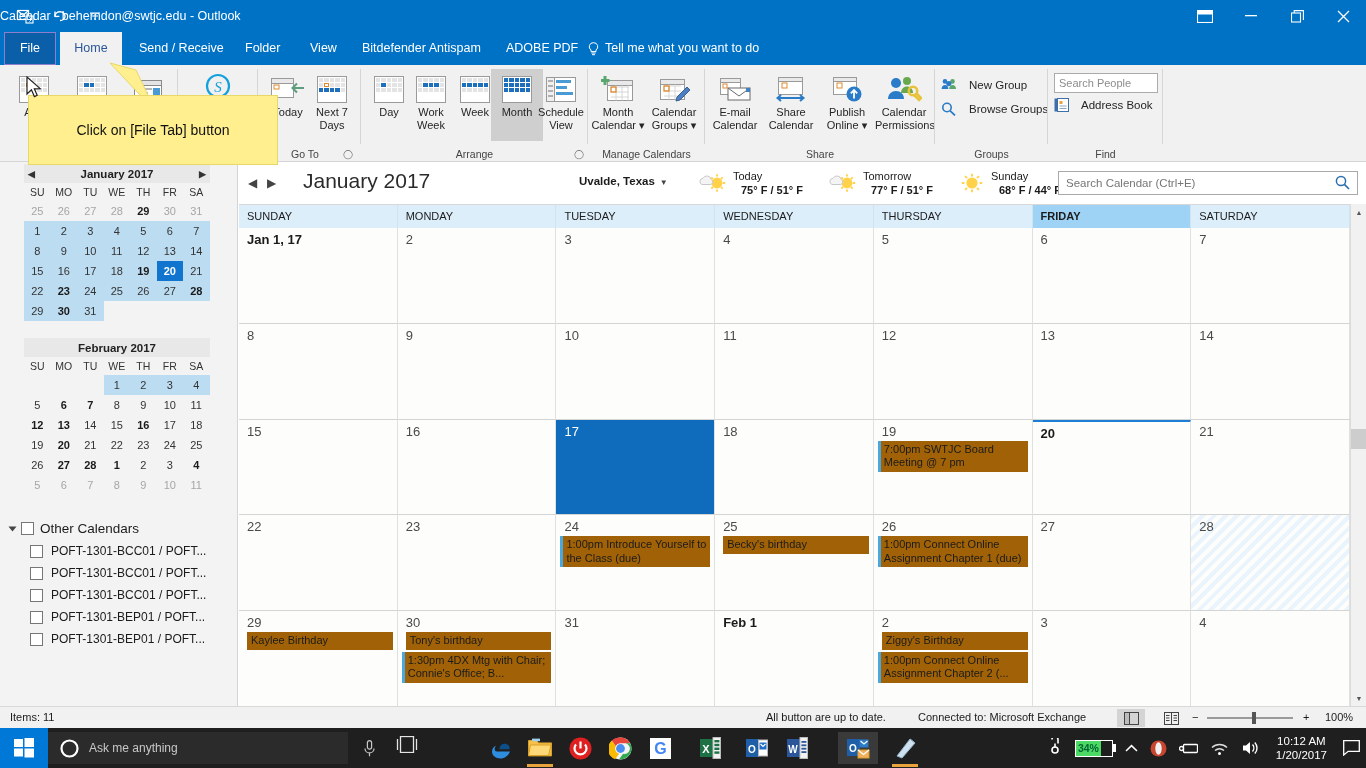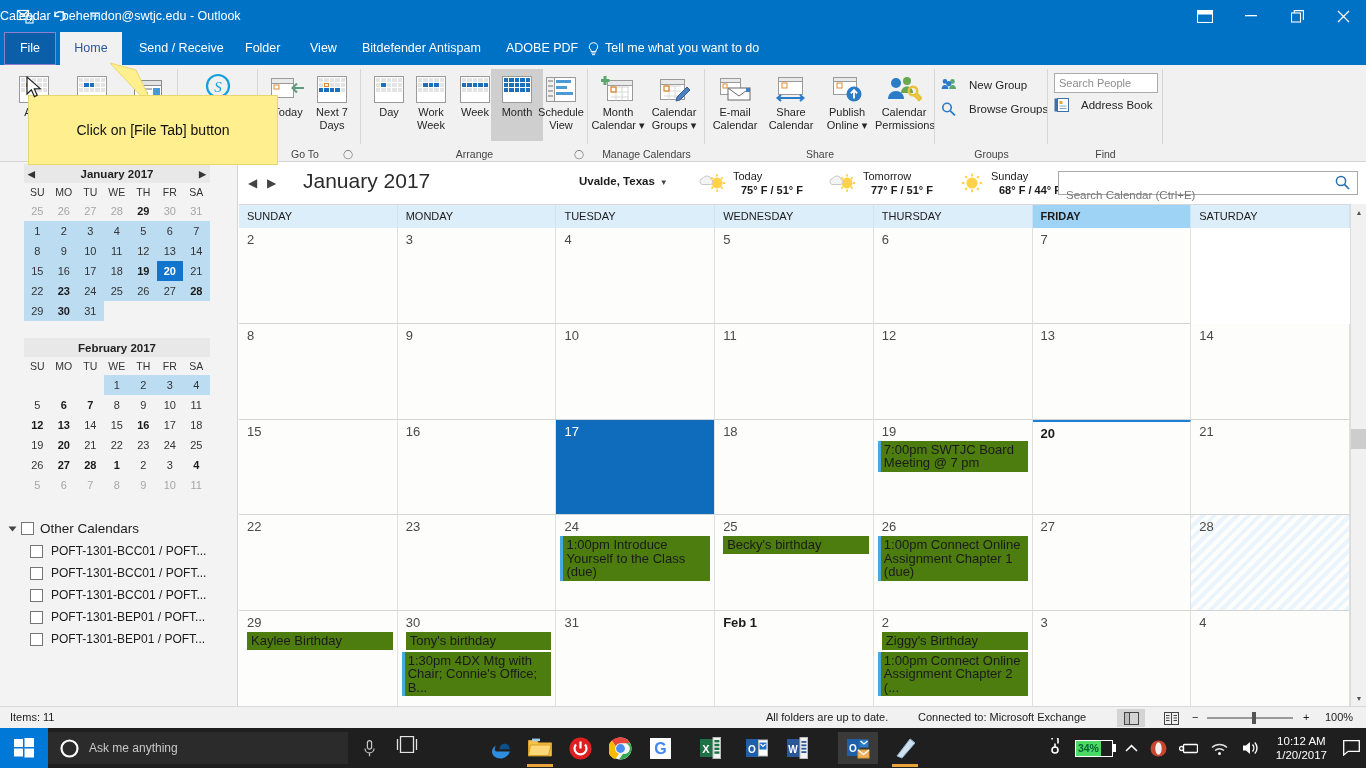--- a/index.html
+++ b/index.html
@@ -130,21 +130,21 @@
   #navprev { left: 9px; } #navnext { left: 28px; }
   #monthtitle { position:absolute; left:64px; top:7px; font-size:21px; color:#2b2b2b; font-weight:400; }
   #loc { position:absolute; left:340px; top:13px; font-size:11.5px; font-weight:bold; color:#1b1b1b; cursor:pointer; }
   #loc .caret { font-size:8px; margin-left:5px; color:#444; }
   .wx { position:absolute; top:7px; display:flex; align-items:center; gap:6px; }
   .wx .txt { font-size:11px; color:#1b1b1b; line-height:14px; }
   .wx .txt b { font-weight:bold;margin-left:8px; }
   #calsearch {
     position:absolute; right:8px; top:9px; width:300px; height:24px;
     border:1px solid #a9a9a9; background:#fff; font-size:11.5px; color:#767676;
-    padding: 12px 26px 0 7px; line-height:22px;
+    padding: 0 26px 0 7px; line-height:22px;
   }
   #calsearch-icon { position:absolute; right:16px; top:13px; color:#2a6fb0; cursor:pointer; }
 
   
   #grid {
     position:absolute; top: 204px; left: 239px; width: 1111px; height: 502px;
     background:#fff; border-top:1px solid #d8d8d8;
   }
   #dowrow { display:grid; grid-template-columns: repeat(7, 1fr); height: 23px; background:#ddeefb; }
   #dowrow div {
@@ -161,21 +161,21 @@
   .cell .dnum { font-size: 13px; color: #4a4a4a; padding: 4px 0 0 8px; display:block; }
   .cell.bold .dnum { font-weight: bold; color: #1b1b1b; }
   .cell.todaycell { border-top: 2px solid #1c7fd4; background:#fdfdfb; }
   .cell.todaycell .dnum { font-weight: bold; color: #1b1b1b; }
   .cell.selected { background: #0f6cbd; }
   .cell.selected .dnum { color: #fff; }
   .cell.hatch {
     background-image: repeating-linear-gradient(-45deg, #eaf4fc 0 4px, #fdfdfb 4px 8px);
   }
   .evt {
-    margin: 2px 4px 0 4px; background: #4d7c0f; font-size: 13px; color: #1b1b1b;
+    margin: 2px 4px 0 4px; background: #a16207; font-size: 11px; color: #1b1b1b;
     line-height: 13.5px; padding: 2px 3px 2px 6px; position: relative; cursor: pointer;
   }
   .evt::before { content:""; position:absolute; left:0; top:0; bottom:0; width:3px; background:#4aa8e0; }
   .evt.allday::before { background:#fff; width:4px; }
   .evt.allday { padding-left:8px; }
 
   
   #gscroll {
     position:absolute; top:204px; left:1350px; width:16px; height:502px; background:#f1f1f1;
     border-left:1px solid #dcdcdc;
@@ -856,20 +856,23 @@
       <div>SUNDAY</div>
       <div>MONDAY</div>
       <div>TUESDAY</div>
       <div>WEDNESDAY</div>
       <div>THURSDAY</div>
       <div class="todaycol">FRIDAY</div>
       <div>SATURDAY</div>
     </div>
   <div id="weeks">
       <div class="week">
+        <div class="cell bold">
+          <span class="dnum">Jan 1, 17</span>
+        </div>
         <div class="cell">
           <span class="dnum">2</span>
         </div>
         <div class="cell">
           <span class="dnum">3</span>
         </div>
         <div class="cell">
           <span class="dnum">4</span>
         </div>
         <div class="cell">
@@ -987,21 +990,21 @@
 </div>
 
 <div id="gscroll">
   <div class="sbtn" style="position:absolute;top:0;">▲</div>
   <div id="sthumb"></div>
   <div class="sbtn" style="position:absolute;bottom:0;">▼</div>
 </div>
 
 <div id="statusbar">
   <span class="s" style="left:10px;">Items: 11</span>
-  <span class="s" style="left:766px;">All folders are up to date.</span>
+  <span class="s" style="left:766px;">All button are up to date.</span>
   <span class="s" style="left:918px;">Connected to: Microsoft Exchange</span>
   <span class="vbtn on" style="left:1117px;">
     <svg width="15" height="13" viewBox="0 0 15 13">
         <rect x="0.5" y="0.5" width="14" height="12" fill="none" stroke="#444"></rect>
         <rect x="0.5" y="0.5" width="5" height="12" fill="#bcbcbc" stroke="#444"></rect>
       </svg>
   </span>
   <span class="vbtn" style="left:1157px;">
     <svg width="15" height="13" viewBox="0 0 15 13">
         <rect x="0.5" y="0.5" width="14" height="12" fill="none" stroke="#444"></rect>

